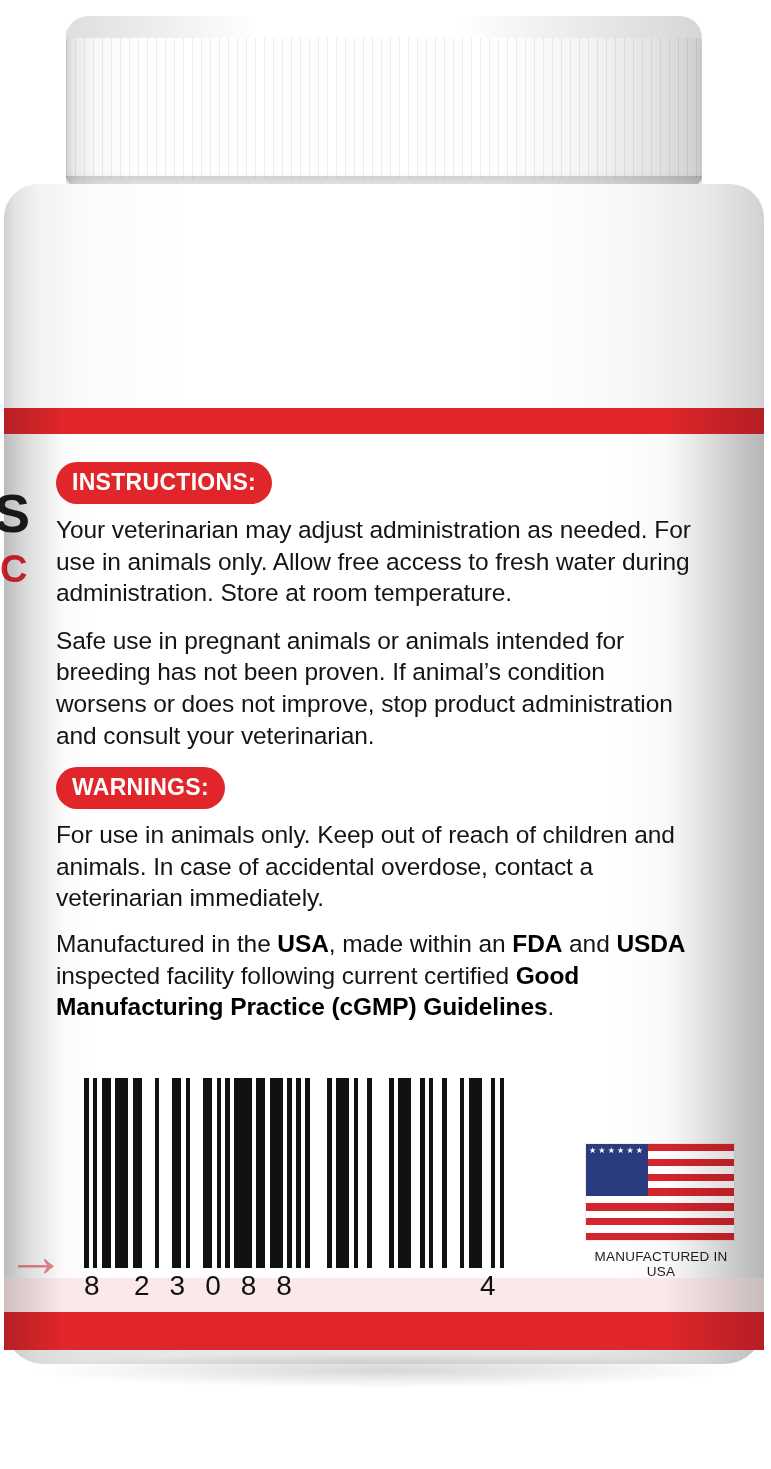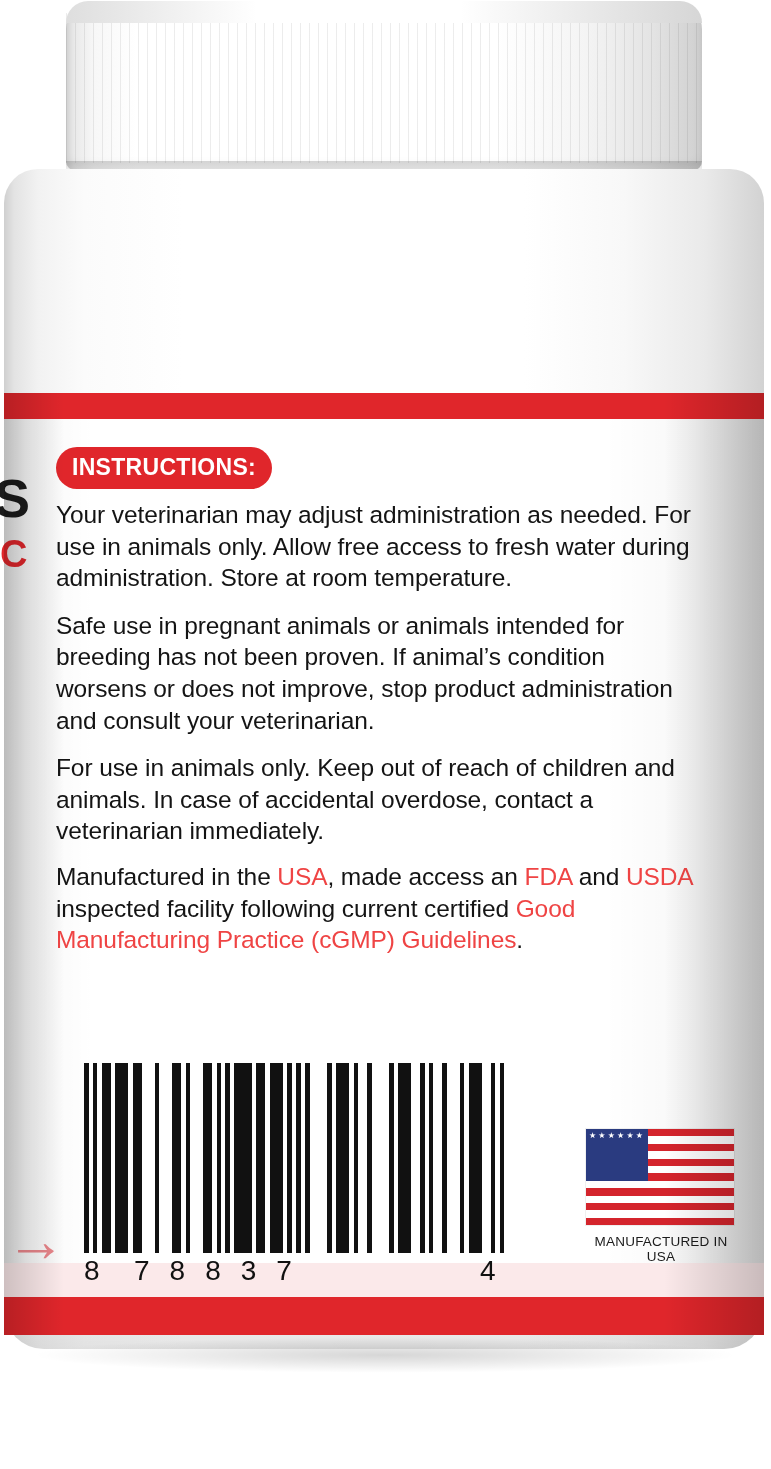--- a/index.html
+++ b/index.html
@@ -15,21 +15,21 @@
     width: 771px;
     height: 1469px;
     overflow: hidden;
     background: #ffffff;
   }
 
   
   .bottle {
     position: absolute;
     left: 0px;
-    top: 1px;
+    top: 16px;
     width: 771px;
     height: 1182px;
     border-radius: 13px;
   }
 
   
   .cap {
     position: absolute;
     left: 66px;
     top: 2px;
@@ -202,21 +202,21 @@
     margin: 0 0 10px 0;
   }
   .para {
     color: #141414;
     font-size: 24.5px;
     line-height: 1.29;
     margin: 0 0 16px 0;
     letter-spacing: -0.1px;
   }
   .para.tight { margin-bottom: 14px; }
-  .red { color: #ef4444; font-weight: normal; }
+  .red { color: #000000; font-weight: bold; }
 
   
   .barcode-wrap {
     position: absolute;
     left: 84px;
     top: 1062px;
     width: 420px;
     height: 222px;
   }
   .barcode-bars {
@@ -325,23 +325,24 @@
     </div>
     <div class="edge-tail">→</div>
 
     <div class="content">
 
       <div class="pill">INSTRUCTIONS:</div>
       <p class="para">Your veterinarian may adjust administration as needed. For use in animals only.  Allow free access to fresh water during administration. Store at room temperature.</p>
 
       <p class="para">Safe use in pregnant animals or animals intended for breeding has not been proven. If animal’s condition worsens or does not improve, stop product administration and consult your veterinarian.</p>
 
+      <div class="pill">WARNINGS:</div>
       <p class="para tight">For use in animals only. Keep out of reach of children and animals. In case of accidental overdose, contact a veterinarian immediately.</p>
 
-      <p class="para"><span>Manufactured in the </span><span class="red">USA</span><span>, made access an </span><span class="red">FDA</span><span> and </span><span class="red">USDA</span><span> inspected facility following current certified </span><span class="red">Good Manufacturing Practice (cGMP) Guidelines</span><span>.</span></p>
+      <p class="para"><span>Manufactured in the </span><span class="red">USA</span><span>, made within an </span><span class="red">FDA</span><span> and </span><span class="red">USDA</span><span> inspected facility following current certified </span><span class="red">Good Manufacturing Practice (cGMP) Guidelines</span><span>.</span></p>
 
     </div>
 
     <div class="barcode-wrap">
       <div class="barcode-bars" id="barcode-bars">
           <i style="left:0.00px;width:4.67px;"></i>
           <i style="left:8.84px;width:4.67px;"></i>
           <i style="left:17.68px;width:4.67px;"></i>
           <i style="left:22.11px;width:4.67px;"></i>
           <i style="left:30.95px;width:4.67px;"></i>
@@ -384,21 +385,21 @@
           <i style="left:358.11px;width:4.67px;"></i>
           <i style="left:375.79px;width:4.67px;"></i>
           <i style="left:384.63px;width:4.67px;"></i>
           <i style="left:389.05px;width:4.67px;"></i>
           <i style="left:393.47px;width:4.67px;"></i>
           <i style="left:406.74px;width:4.67px;"></i>
           <i style="left:415.58px;width:4.67px;"></i>
         </div>
       <div class="barcode-digits">
         <span style="left:0px;">8</span>
-        <span style="left:50px; letter-spacing:20px;">78837</span>
+        <span style="left:50px; letter-spacing:20px;">23088</span>
         <span style="left:396px;">4</span>
       </div>
     </div>
 
     <div class="flag-wrap">
       <div class="flag">
         <div class="canton"></div>
         <div class="stars">★★★★★★★★★★★★★★★★★★★★★★★★★★★★★★★★★★</div>
       </div>
       <div class="flag-caption">MANUFACTURED IN USA</div>

